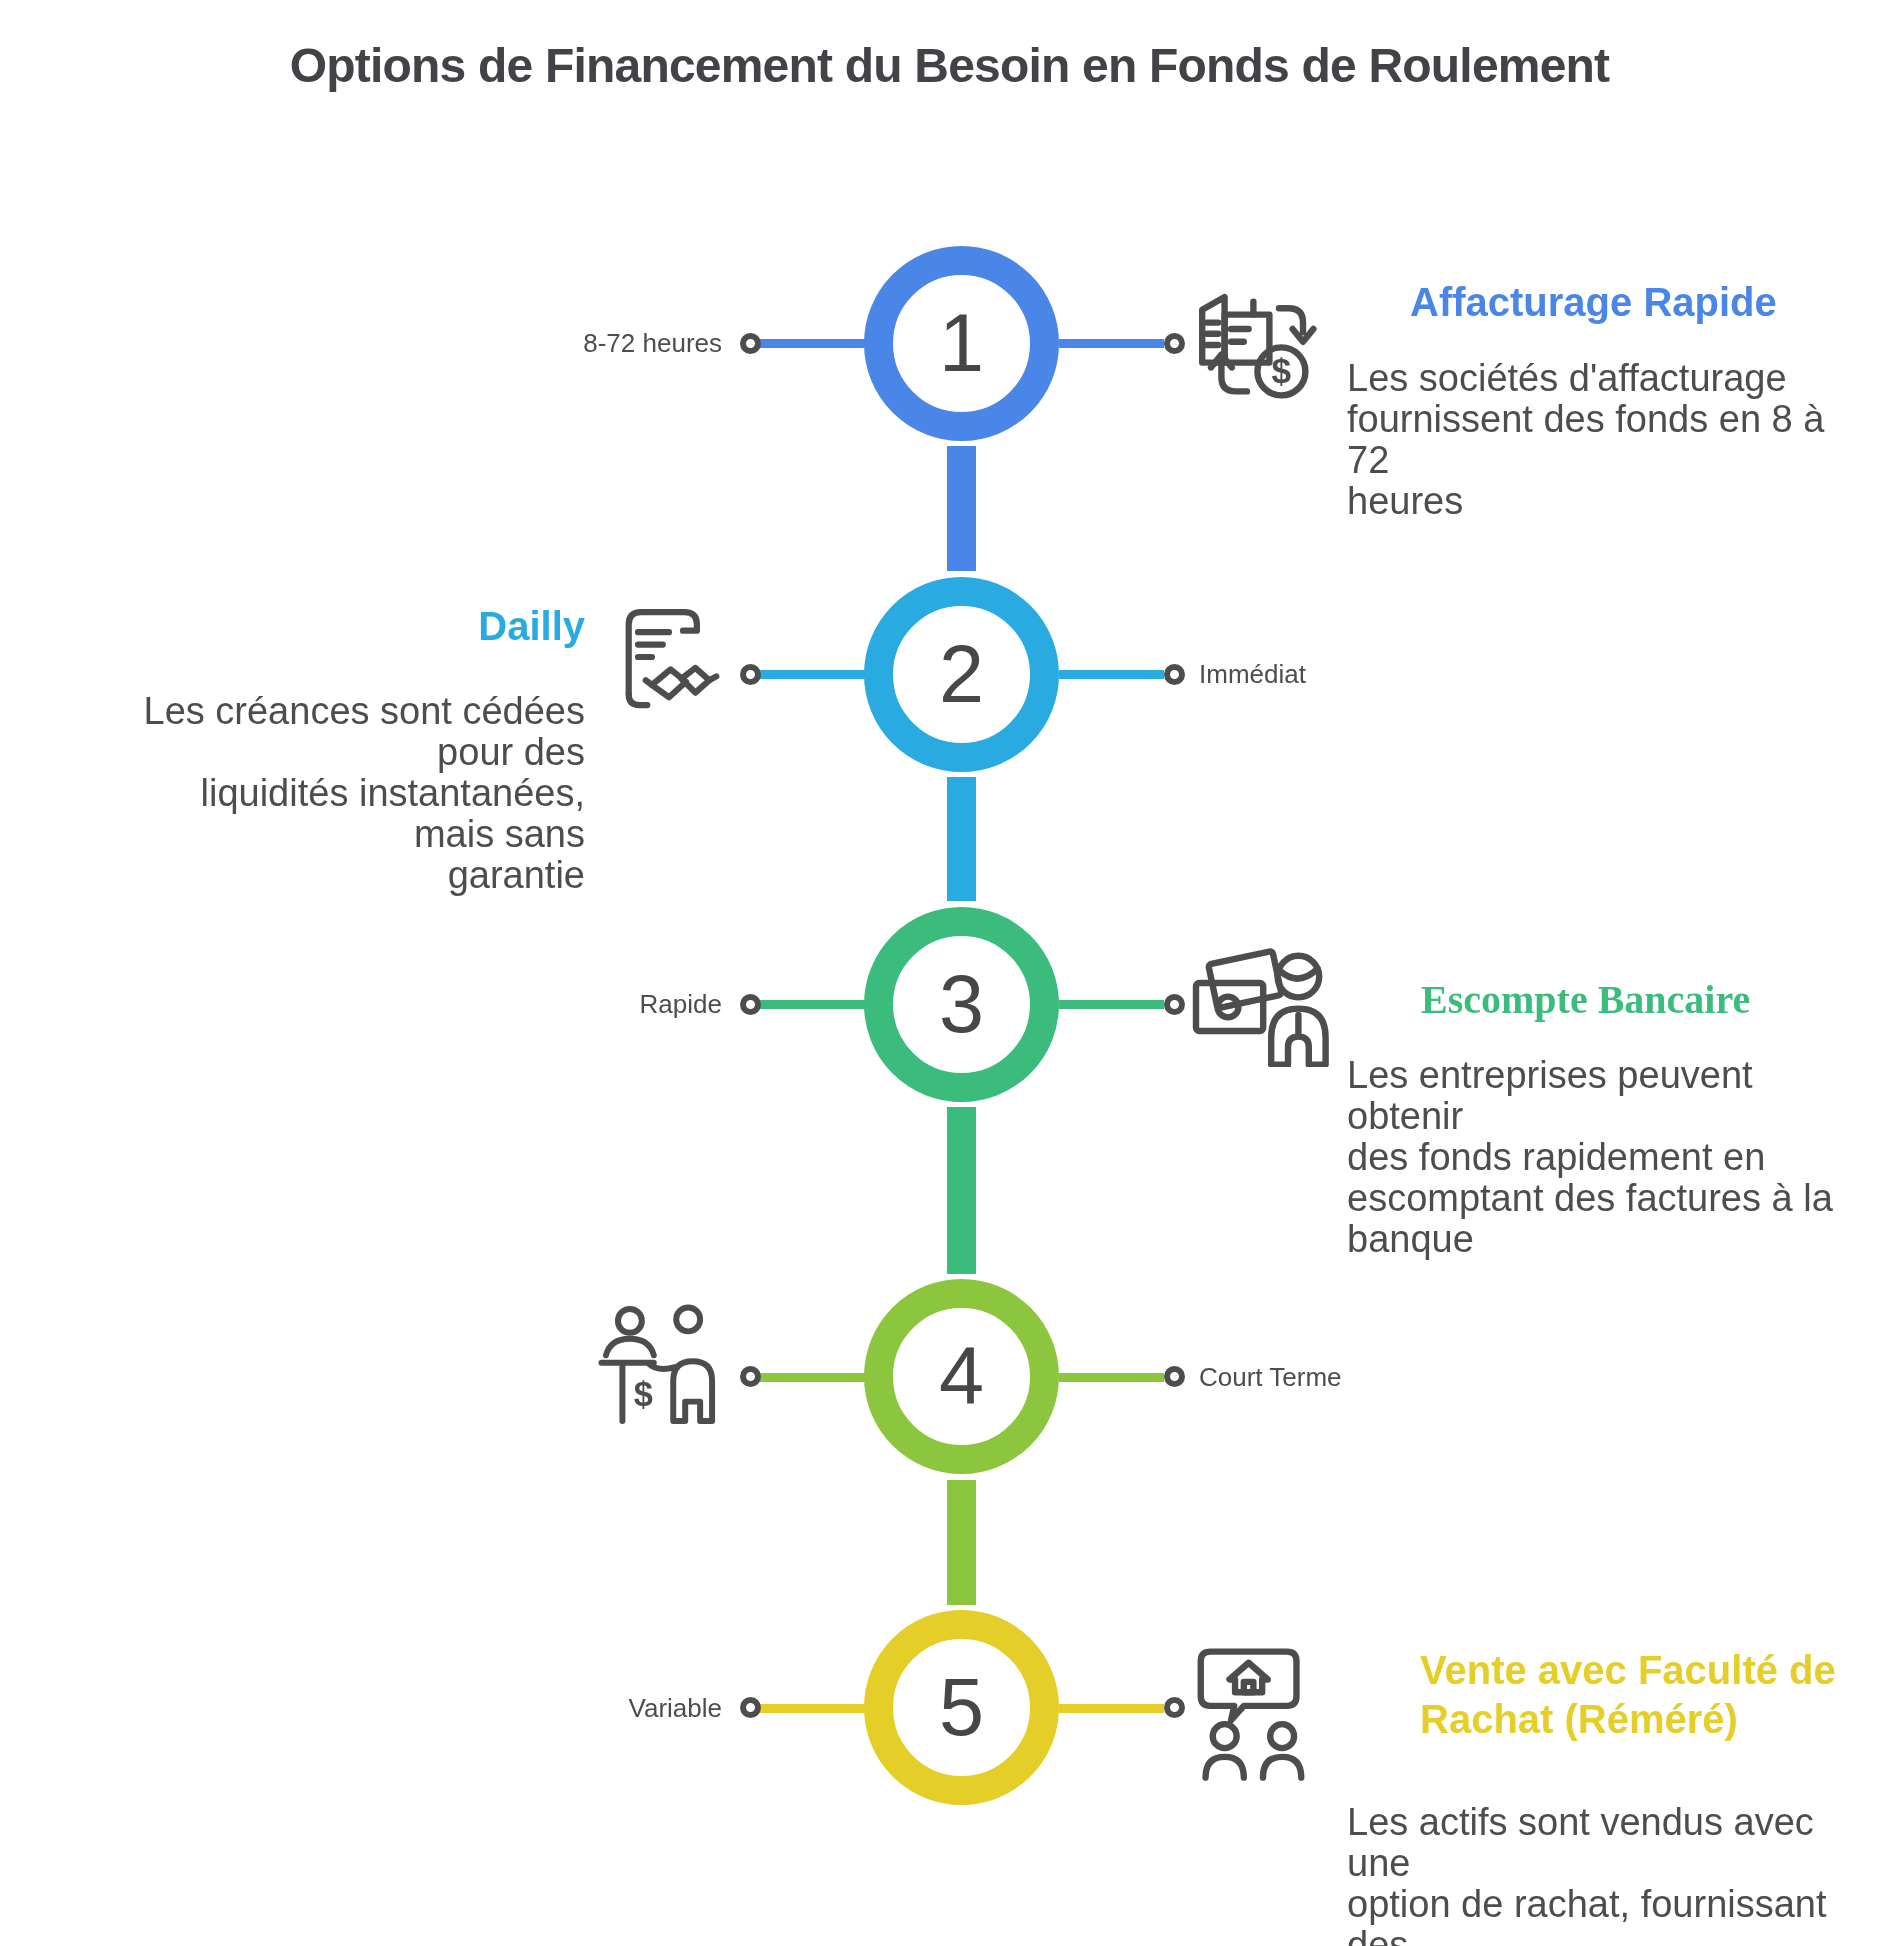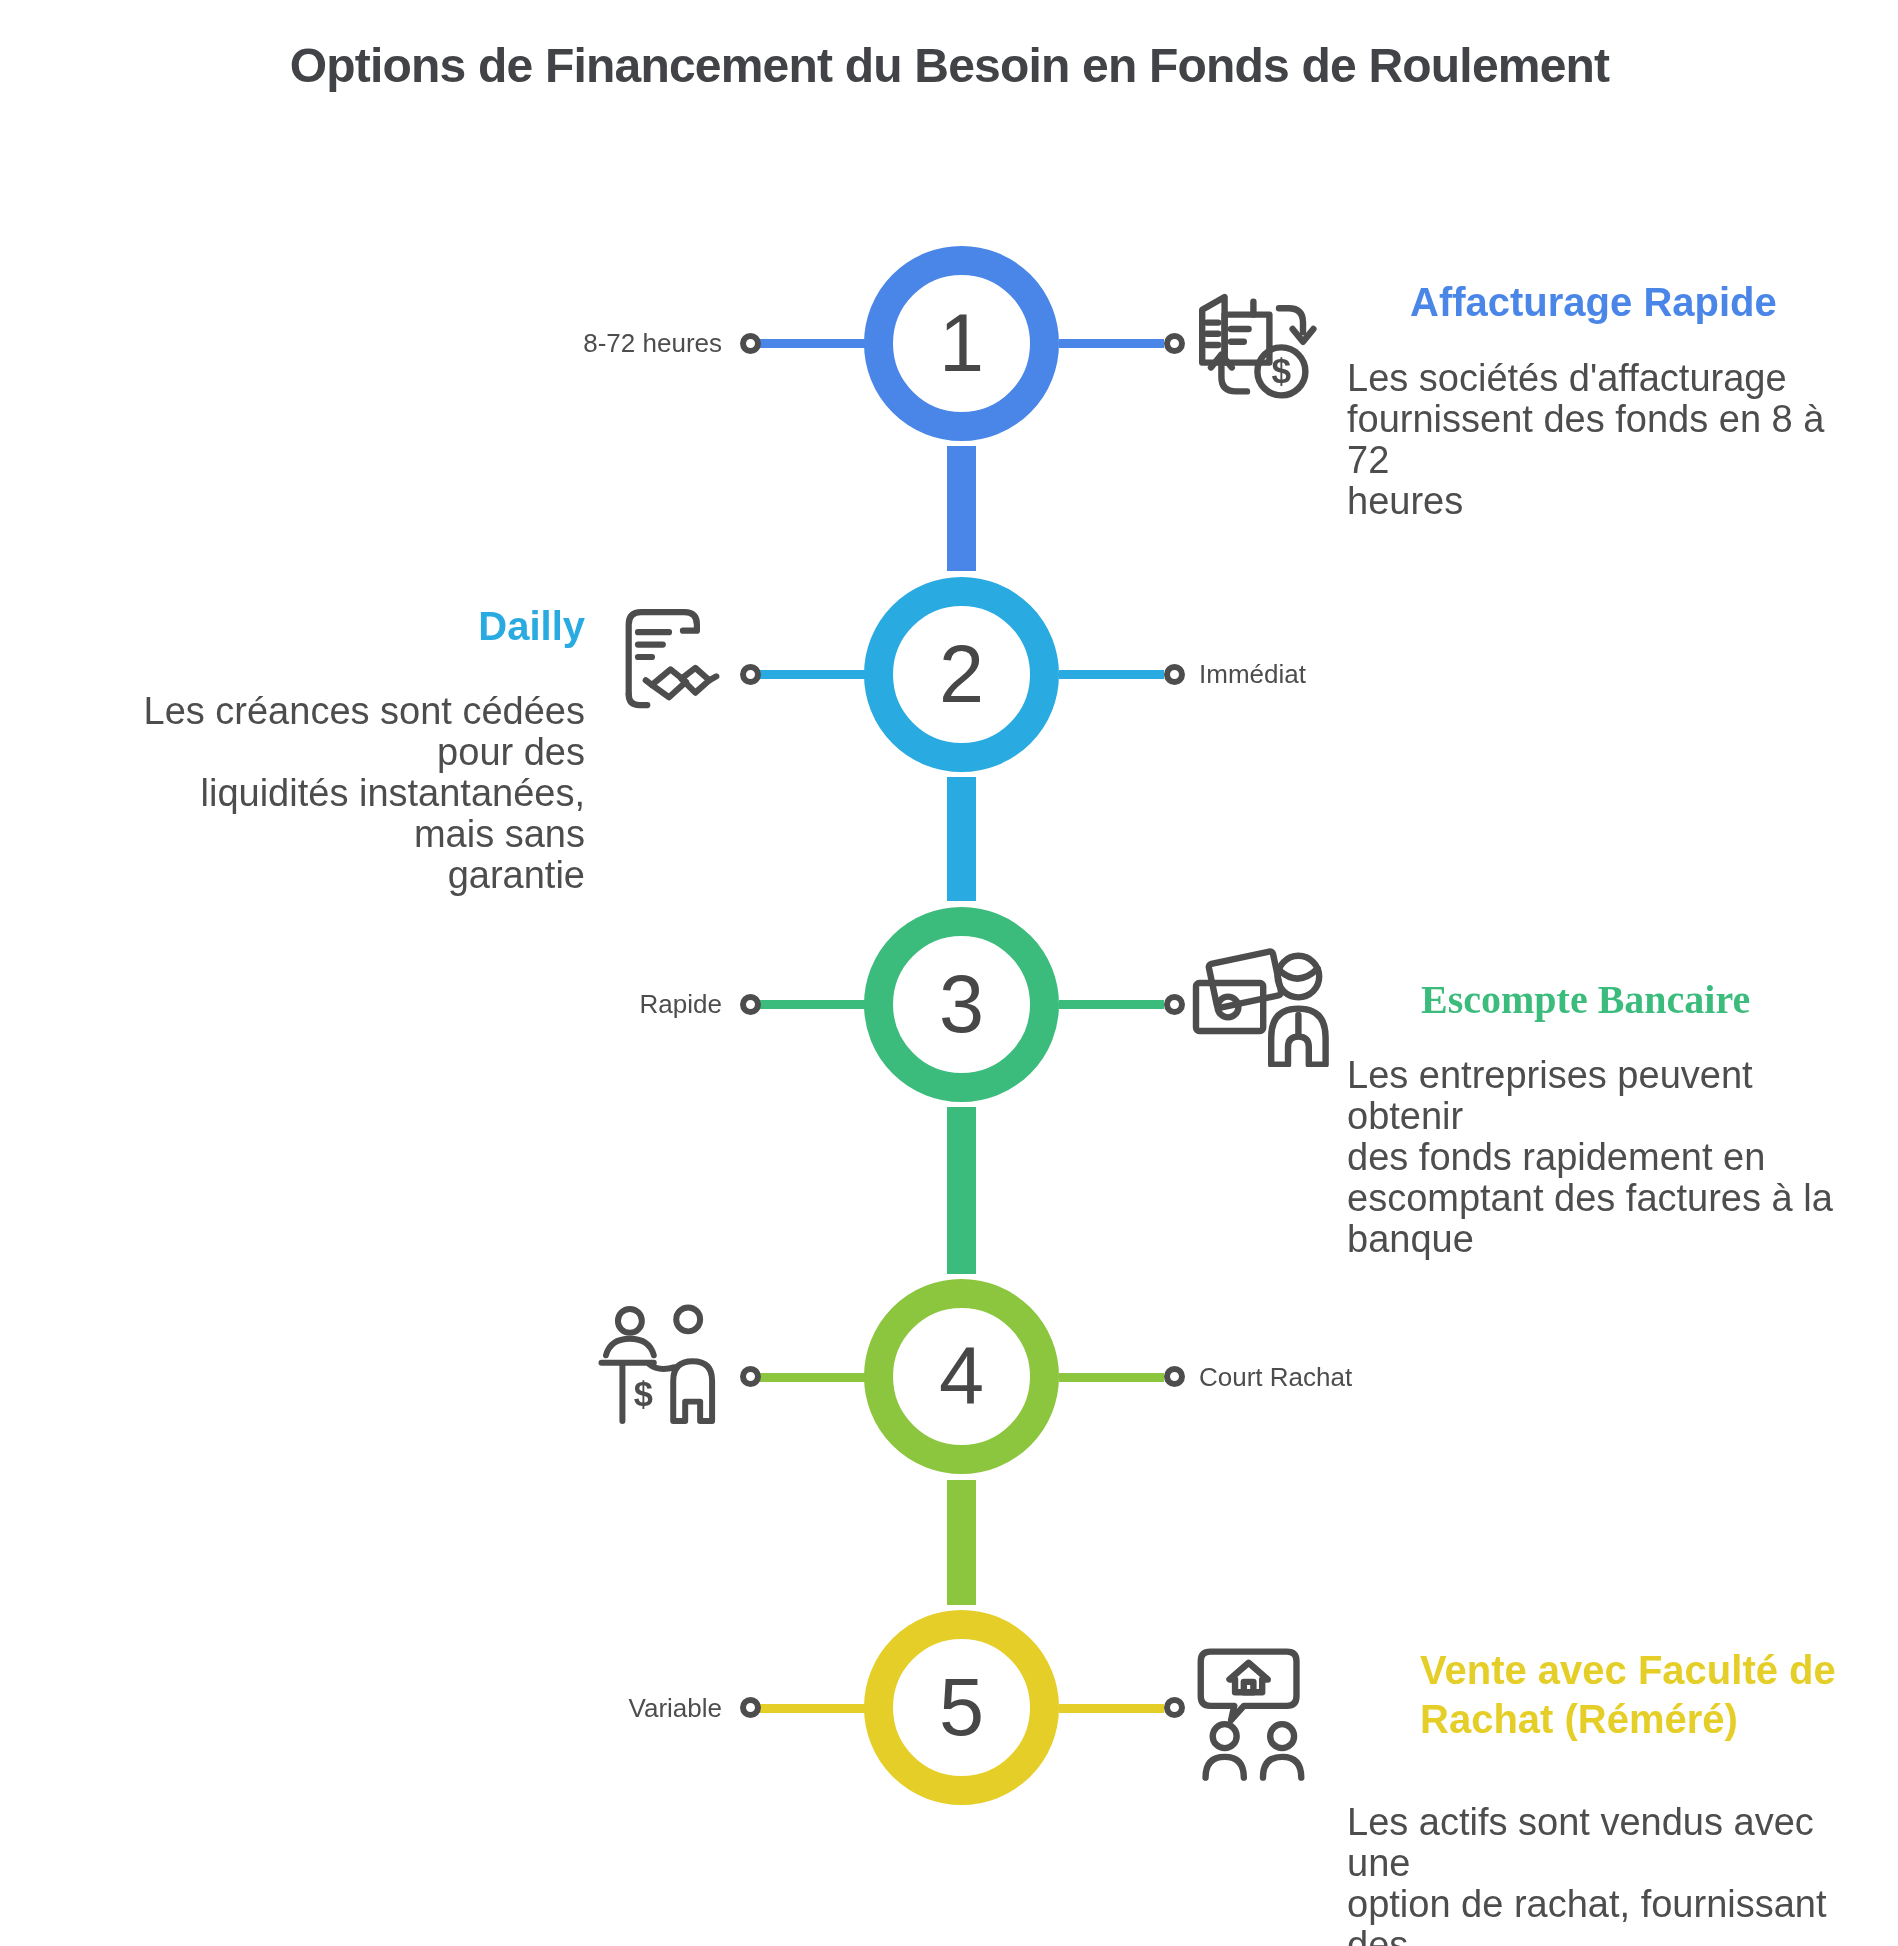--- a/index.html
+++ b/index.html
@@ -153,21 +153,21 @@
 escomptant des factures à la
 banque</div>
 
   <div class="hline f-lime" style="left:760px;top:1373px;"></div>
   <div class="hline f-lime" style="left:1059px;top:1373px;"></div>
   <div class="dot" style="left:740px;top:1366px;"></div>
   <div class="dot" style="left:1164px;top:1366px;"></div>
   <div class="circle b-lime" style="left:864px;top:1279px;">
     <span class="num">4</span>
   </div>
-  <div class="tag" style="left:1199px;top:1357px;">Court Rachat</div>
+  <div class="tag" style="left:1199px;top:1357px;">Court Terme</div>
   <div class="icon" style="left:597px;top:1299px;">
     <svg width="142" height="132" viewBox="0 0 190 170">
       <circle cx="44" cy="26" r="16"></circle>
       <path d="M12 72 q6 -22 32 -22 q26 0 32 22"></path>
       <path d="M6 82 H76"></path>
       <path d="M34 84 V160"></path>
       <text x="62" y="140" font-size="46" text-anchor="middle">$</text>
       <circle cx="122" cy="24" r="16"></circle>
       <path d="M102 160 V106 q0 -26 26 -26 q26 0 26 26 v54 h-16 v-26 h-20 v26 z"></path>
       <path d="M104 88 Q82 94 70 84"></path>

